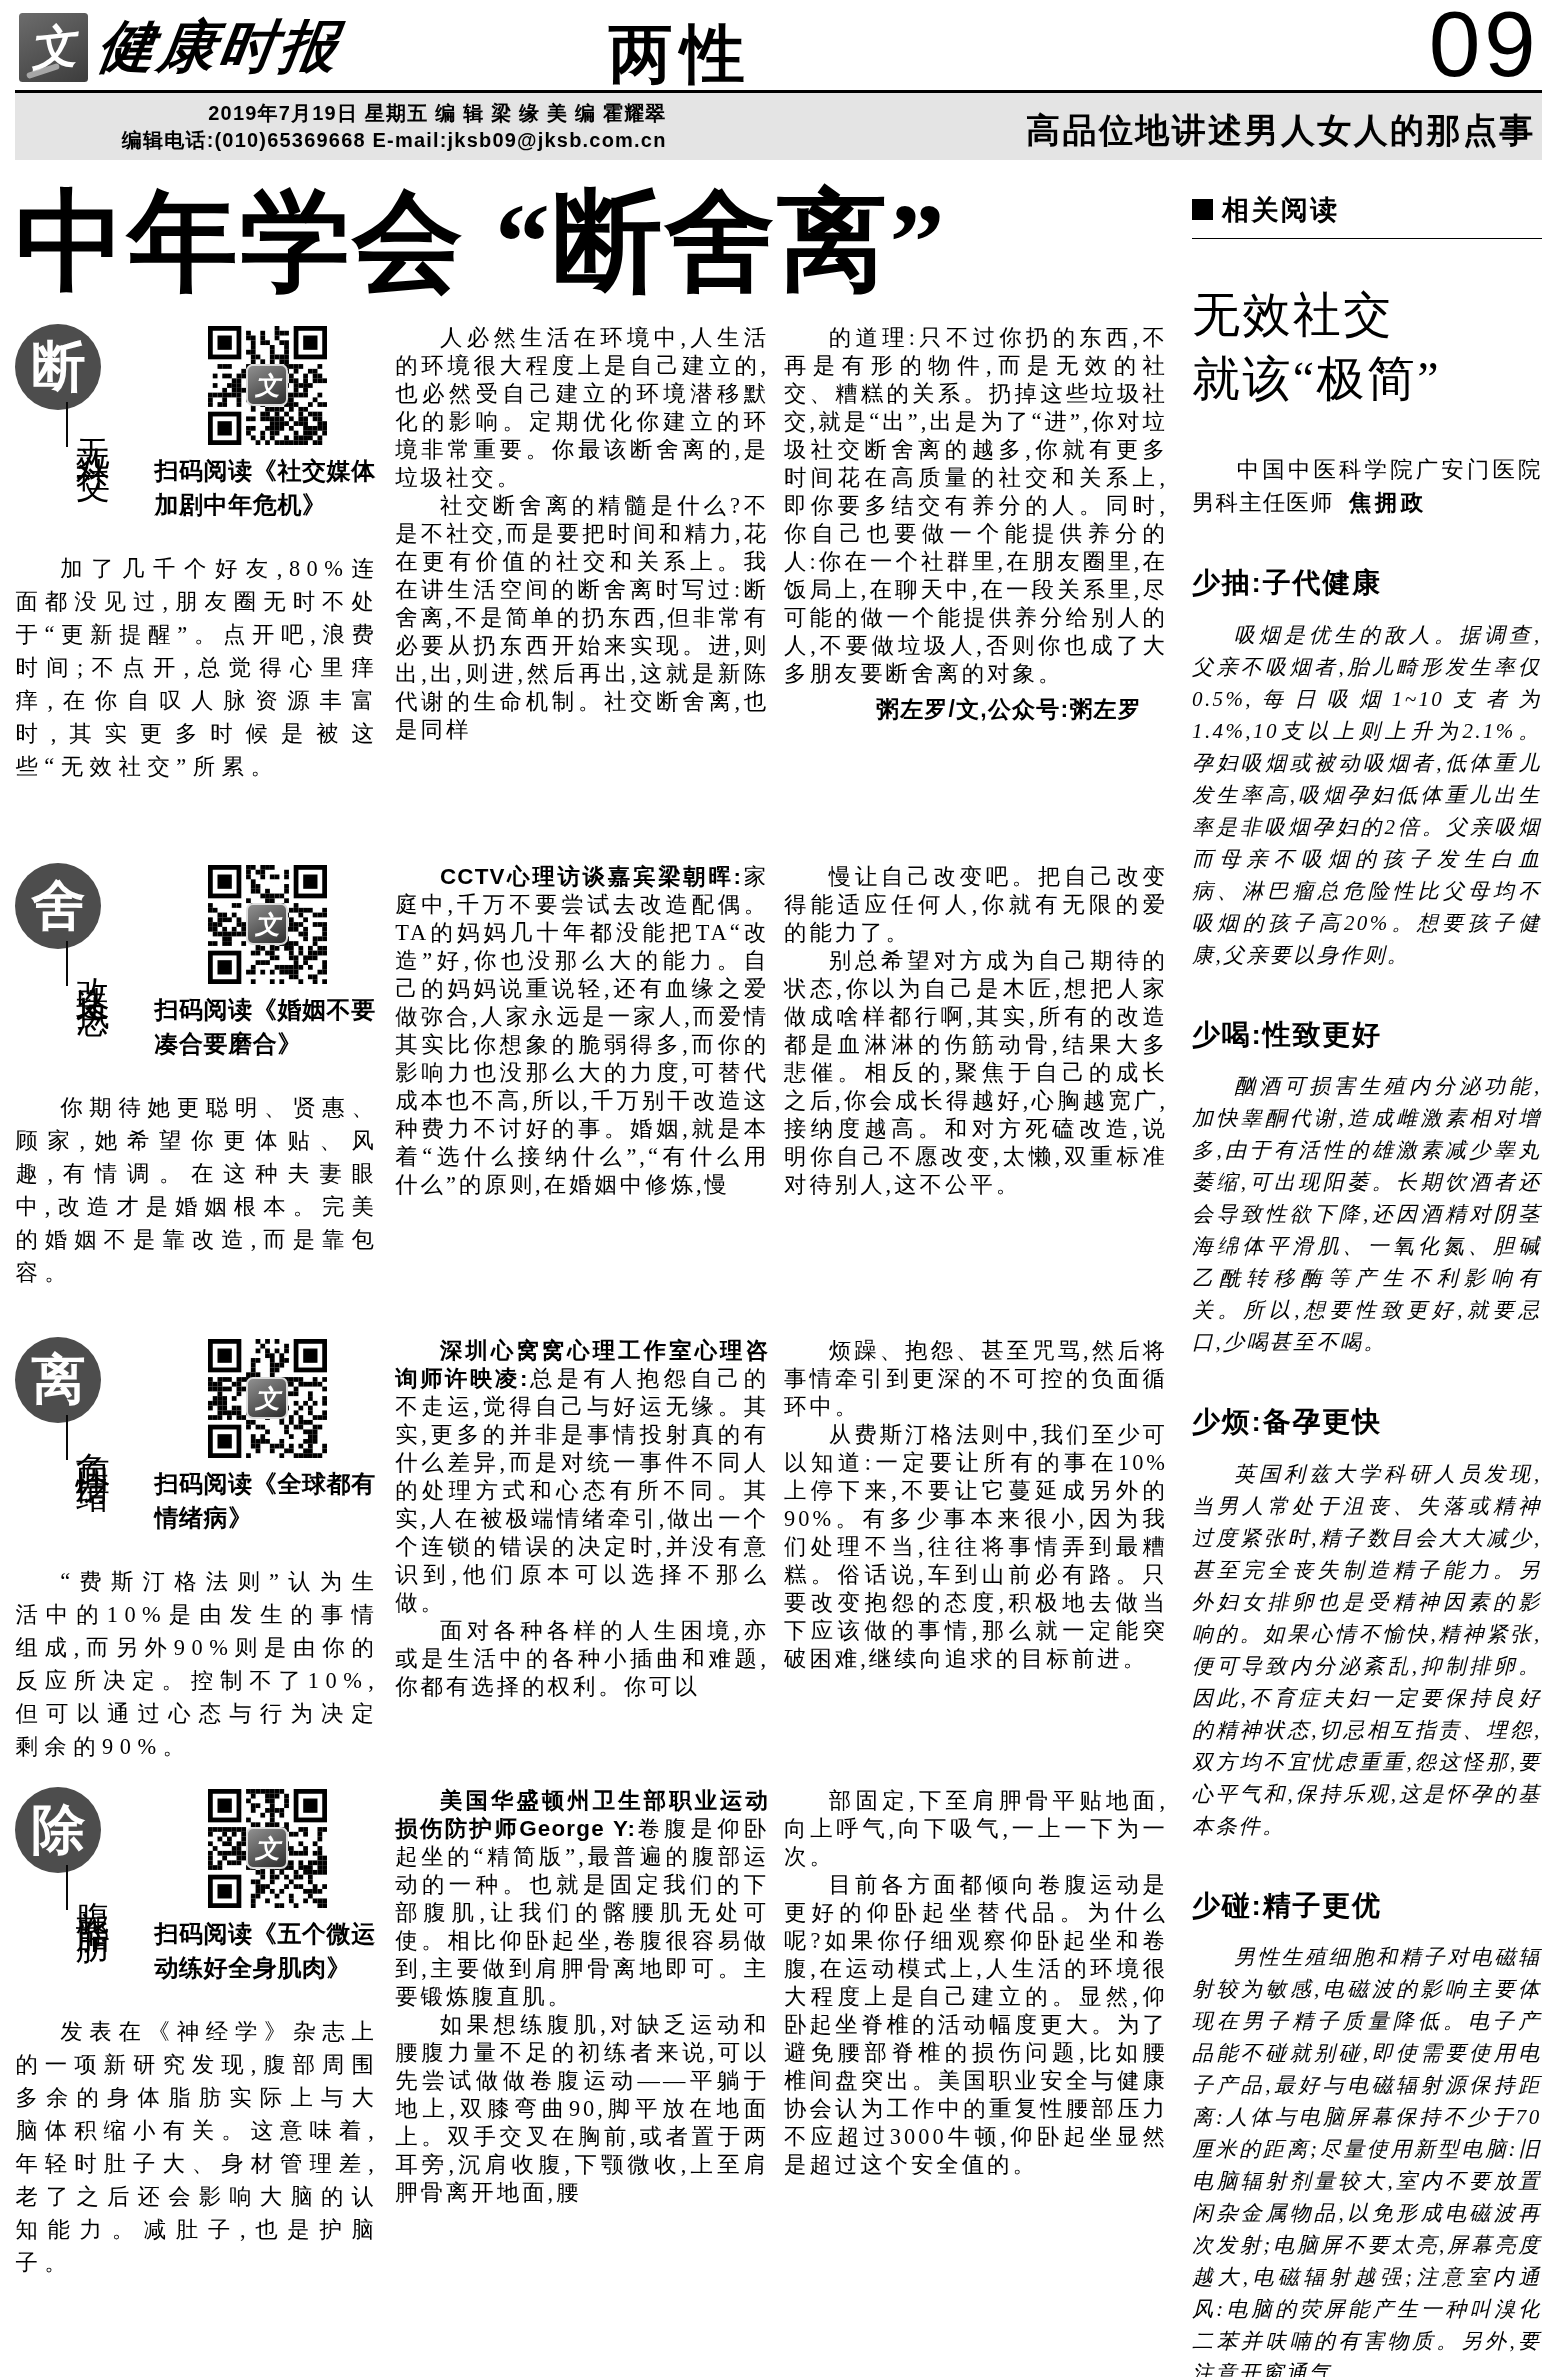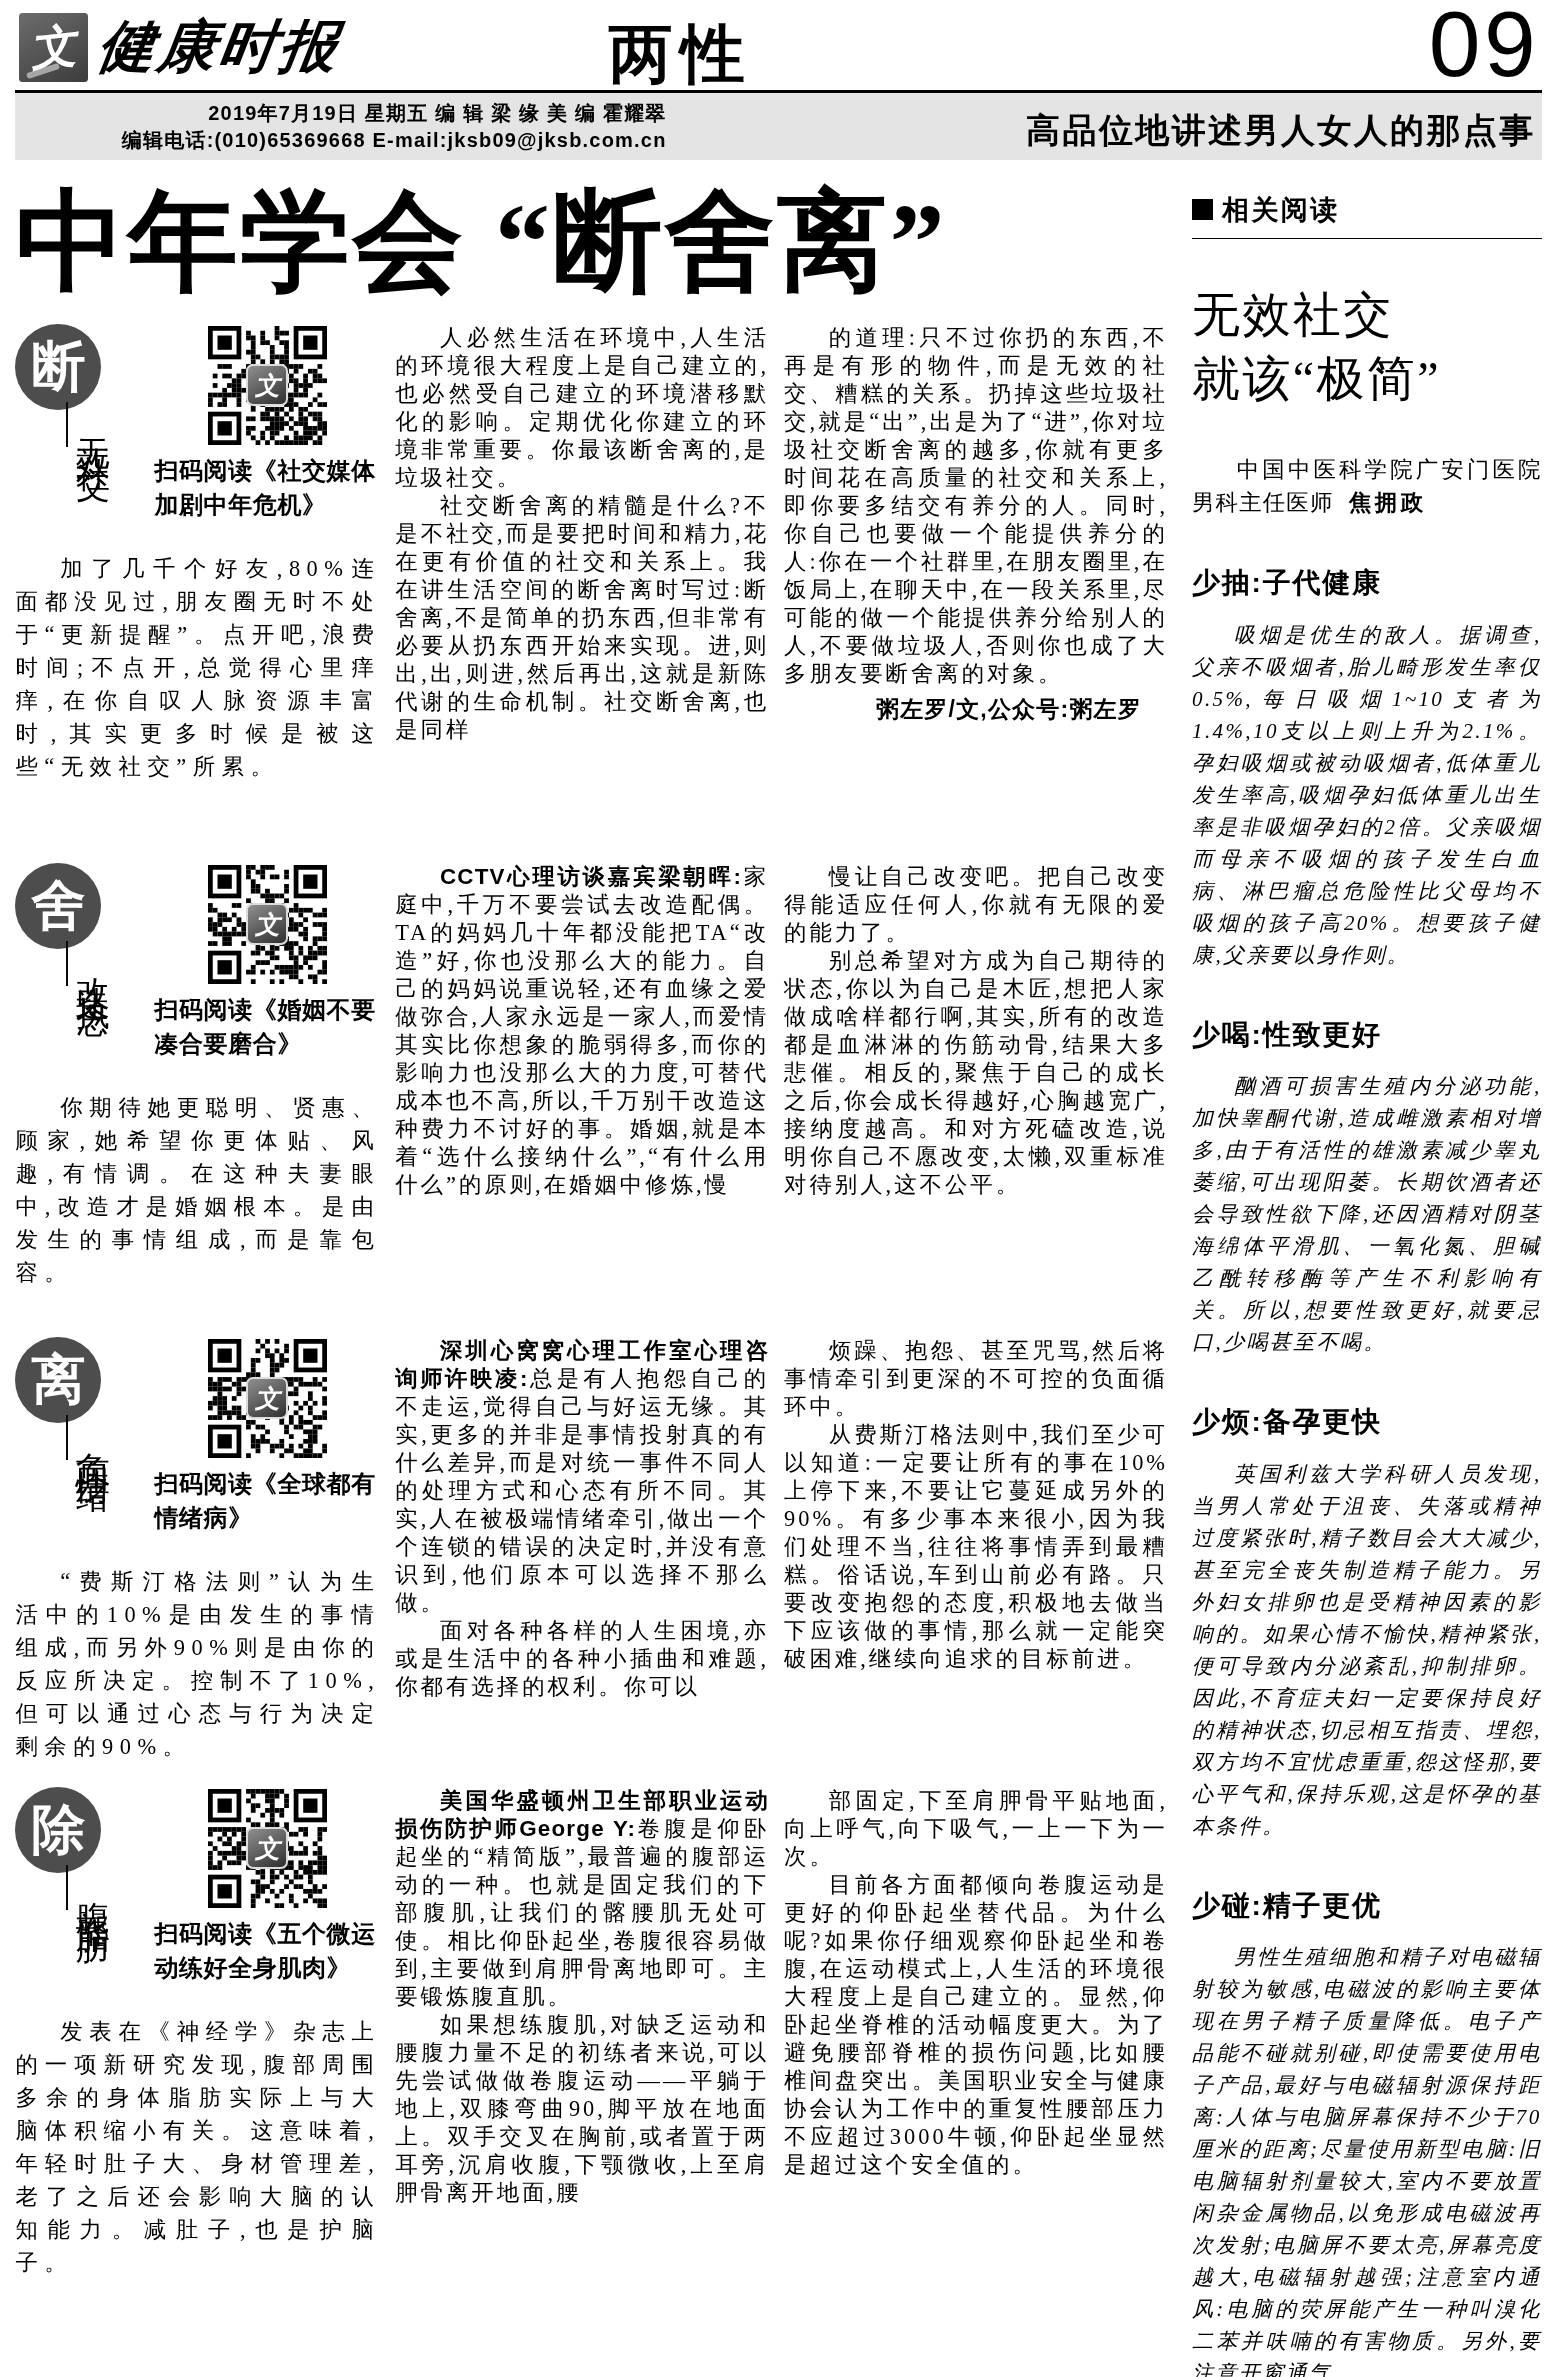--- a/index.html
+++ b/index.html
@@ -577,21 +577,21 @@
                     <rect x="200" y="20" width="30" height="30" fill="#000"></rect>
                     <rect x="0" y="180" width="70" height="70" fill="#000"></rect>
                     <rect x="10" y="190" width="50" height="50" fill="#fff"></rect>
                     <rect x="20" y="200" width="30" height="30" fill="#000"></rect>
                   </svg>
                 <div class="qr-logo">文</div>
               </div>
               <div class="qrcap">扫码阅读《婚姻不要凑合要磨合》</div>
             </div>
           </div>
-          <p class="body intro">你期待她更聪明、贤惠、顾家,她希望你更体贴、风趣,有情调。在这种夫妻眼中,改造才是婚姻根本。是由发生的事情组成,而是靠包容。</p>
+          <p class="body intro">你期待她更聪明、贤惠、顾家,她希望你更体贴、风趣,有情调。在这种夫妻眼中,改造才是婚姻根本。完美的婚姻不是靠改造,而是靠包容。</p>
         </div>
         <div>
           <p class="body"><span class="lead">CCTV心理访谈嘉宾梁朝晖:</span><span>家庭中,千万不要尝试去改造配偶。TA的妈妈几十年都没能把TA“改造”好,你也没那么大的能力。自己的妈妈说重说轻,还有血缘之爱做弥合,人家永远是一家人,而爱情其实比你想象的脆弱得多,而你的影响力也没那么大的力度,可替代成本也不高,所以,千万别干改造这种费力不讨好的事。婚姻,就是本着“选什么接纳什么”,“有什么用什么”的原则,在婚姻中修炼,慢</span></p>
         </div>
         <div>
           <p class="body">慢让自己改变吧。把自己改变得能适应任何人,你就有无限的爱的能力了。</p>
           <p class="body">别总希望对方成为自己期待的状态,你以为自己是木匠,想把人家做成啥样都行啊,其实,所有的改造都是血淋淋的伤筋动骨,结果大多悲催。相反的,聚焦于自己的成长之后,你会成长得越好,心胸越宽广,接纳度越高。和对方死磕改造,说明你自己不愿改变,太懒,双重标准对待别人,这不公平。</p>
         </div>
       </section>
 

